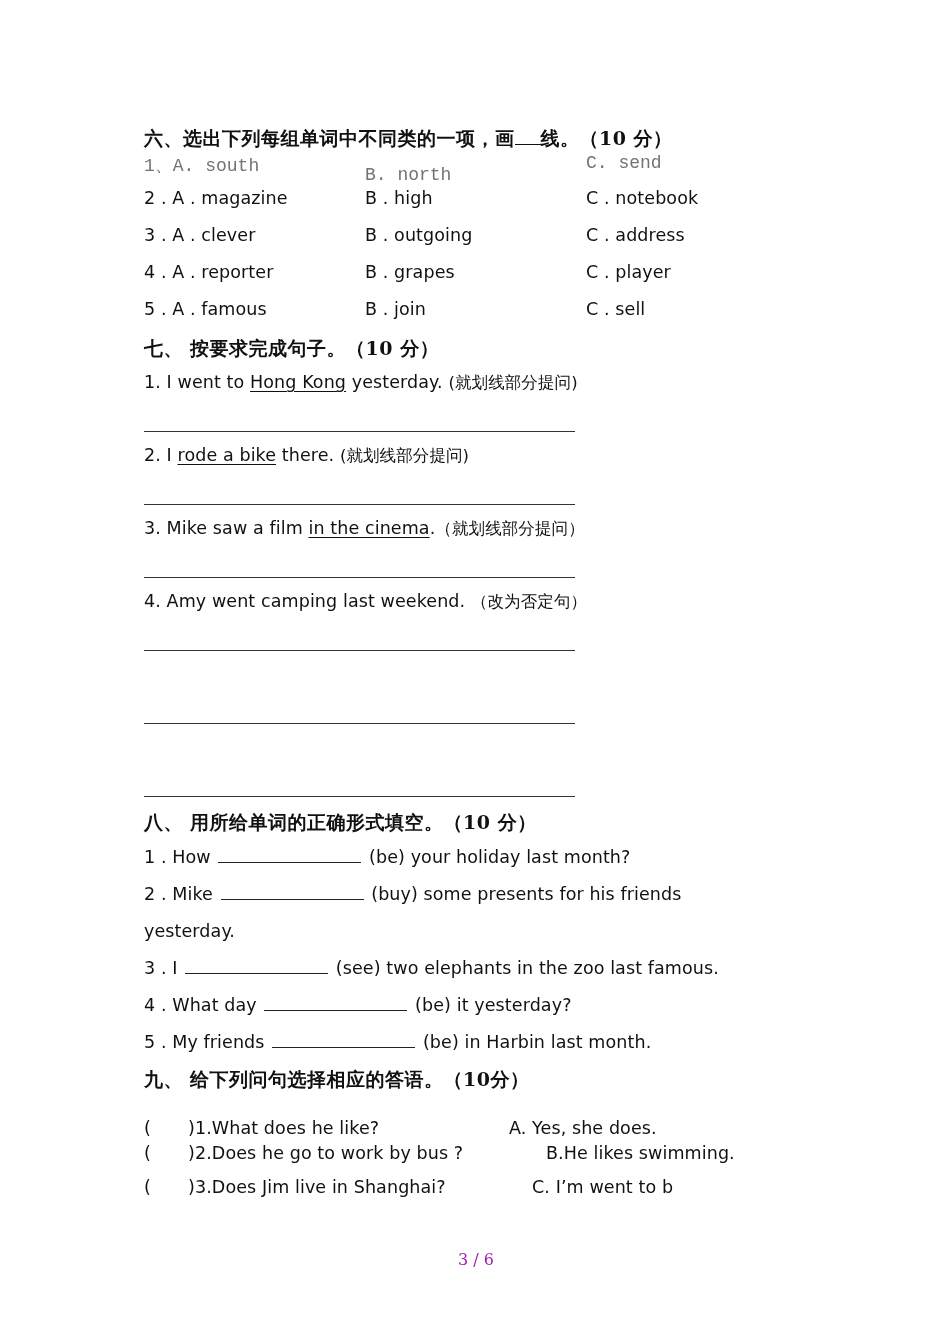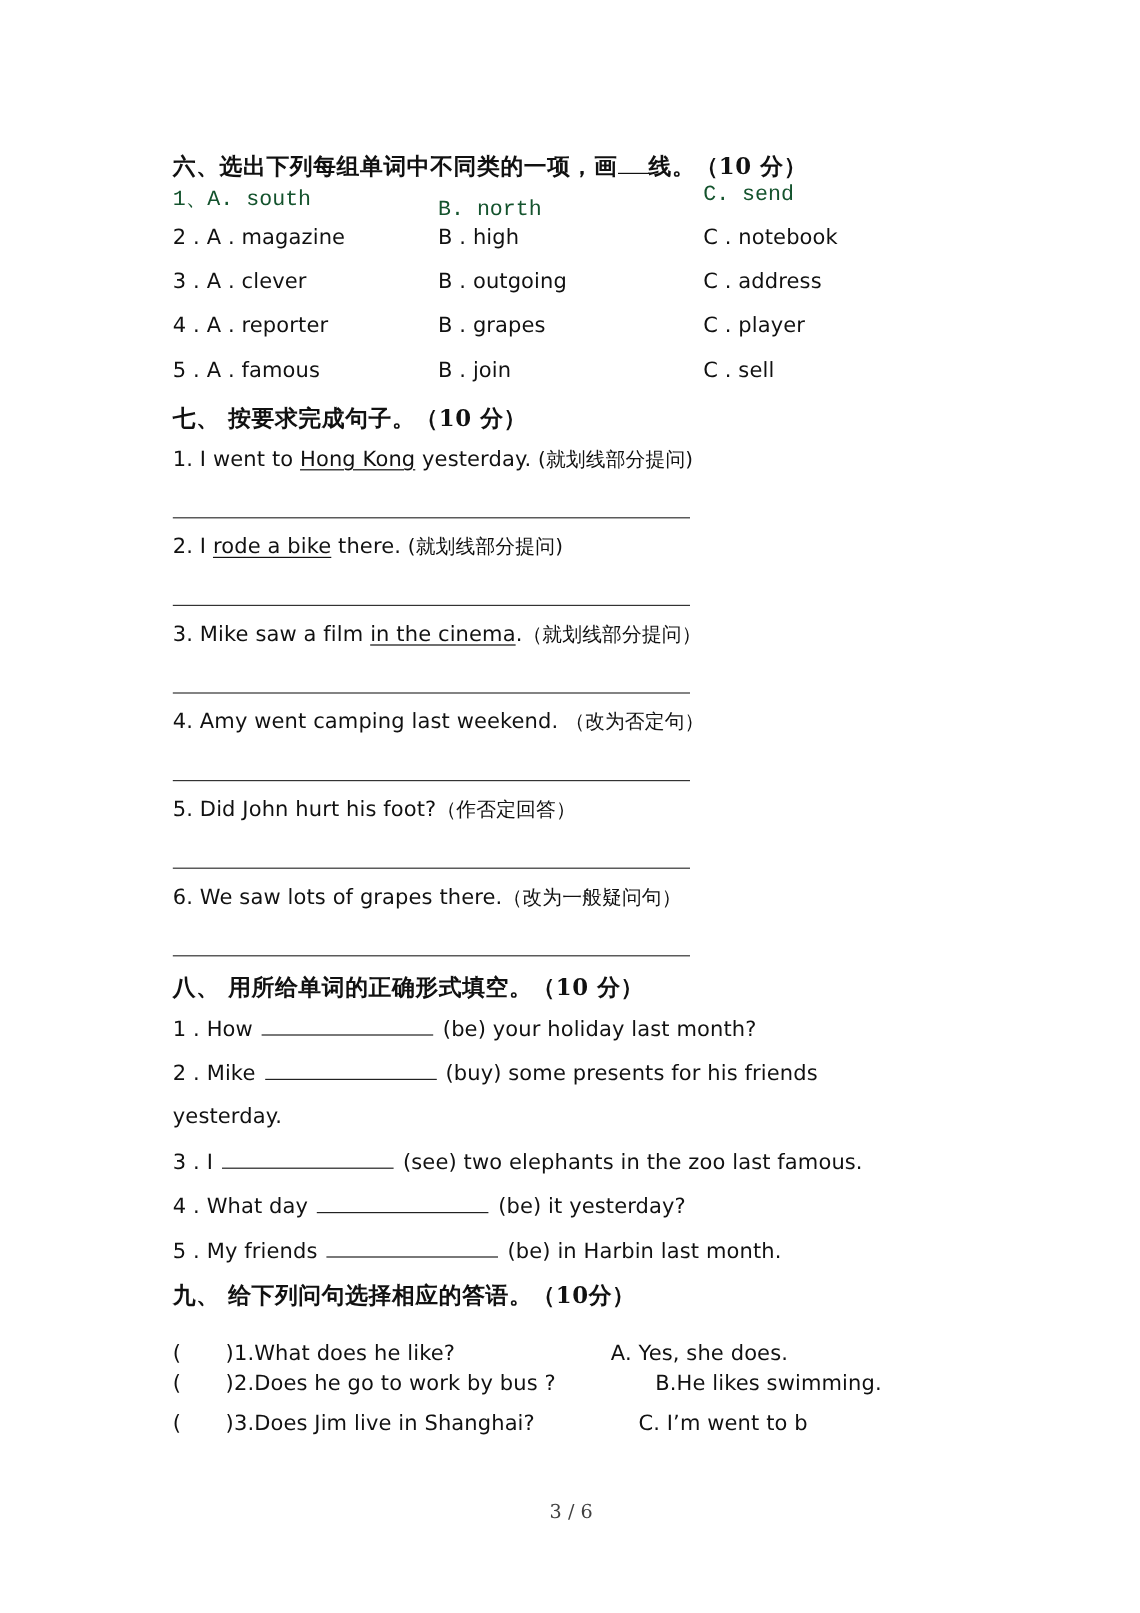--- a/index.html
+++ b/index.html
@@ -23,21 +23,21 @@
     .abs { position: absolute; white-space: nowrap; }
     .heading {
       font-family: "DejaVu Serif", serif;
       font-weight: bold;
       font-size: 19px;
       letter-spacing: 0.5px;
     }
     .serif-row {
       font-family: "Liberation Mono", monospace;
       font-size: 18px;
-      color: #14532d;
+      color: #737373;
     }
     .txt {
       font-size: 17.5px;
       letter-spacing: 0.1px;
     }
     .cn-note {
       font-size: 16.5px;
     }
     .u { text-decoration: underline; text-underline-offset: 3px; }
     .answer-line {
@@ -62,21 +62,21 @@
       height: 18px;
       vertical-align: baseline;
     }
     .paren {
       display: inline-block;
       width: 44px;
     }
     .pagenum {
       font-family: "DejaVu Serif", serif;
       font-size: 16px;
-      color: #404040;
+      color: #a21caf;
     }
   </style>
 </head>
 <body>
 
 <div class="page">
 
   <div class="abs heading" style="left:144px; top:120px;">
     <span>六、选出下列每组单词中不同类的一项，画</span><span class="uline-small"></span><span>线。（10 分）</span>
   </div>
@@ -116,28 +116,22 @@
   <div class="abs txt" style="left:144px; top:512px;">
     <span>3. Mike saw a film </span><span class="u">in the cinema</span><span>.</span><span class="cn-note">（就划线部分提问）</span>
   </div>
   <div class="answer-line" style="top:571px;"></div>
 
   <div class="abs txt" style="left:144px; top:585px;">
     <span>4. Amy went camping last weekend. </span><span class="cn-note">（改为否定句）</span>
   </div>
   <div class="answer-line" style="top:644px;"></div>
 
-  <div class="abs txt" style="left:144px; top:658px;">
-    <span>5. Did John hurt his foot?</span><span class="cn-note">（作否定回答）</span>
-  </div>
   <div class="answer-line" style="top:717px;"></div>
 
-  <div class="abs txt" style="left:144px; top:731px;">
-    <span>6. We saw lots of grapes there.</span><span class="cn-note">（改为一般疑问句）</span>
-  </div>
   <div class="answer-line" style="top:790px;"></div>
 
   <div class="abs heading" style="left:144px; top:804px;">八、  用所给单词的正确形式填空。（10 分）</div>
 
   <div class="abs txt" style="left:144px; top:840px;">
     <span>1 . How</span> <span class="blank"></span> <span>(be) your holiday last month?</span>
   </div>
 
   <div class="abs txt" style="left:144px; top:877px;">
     <span>2 . Mike</span> <span class="blank"></span> <span>(buy) some presents for his friends</span>

